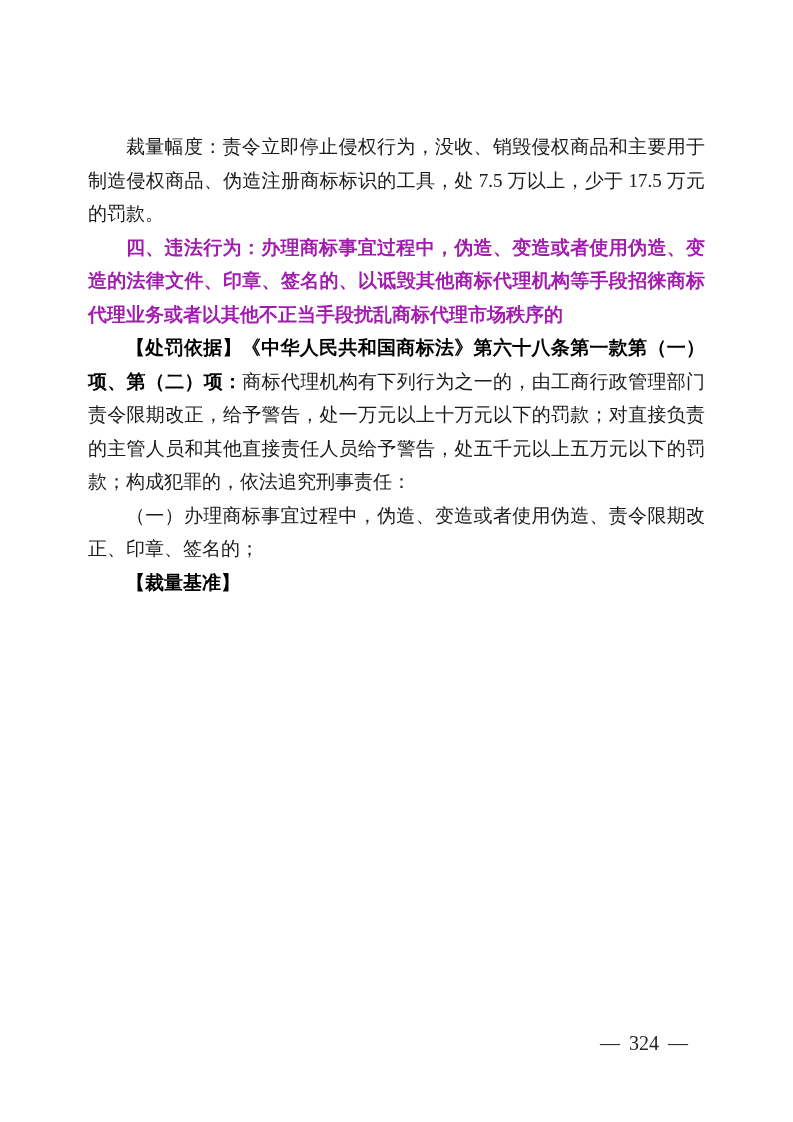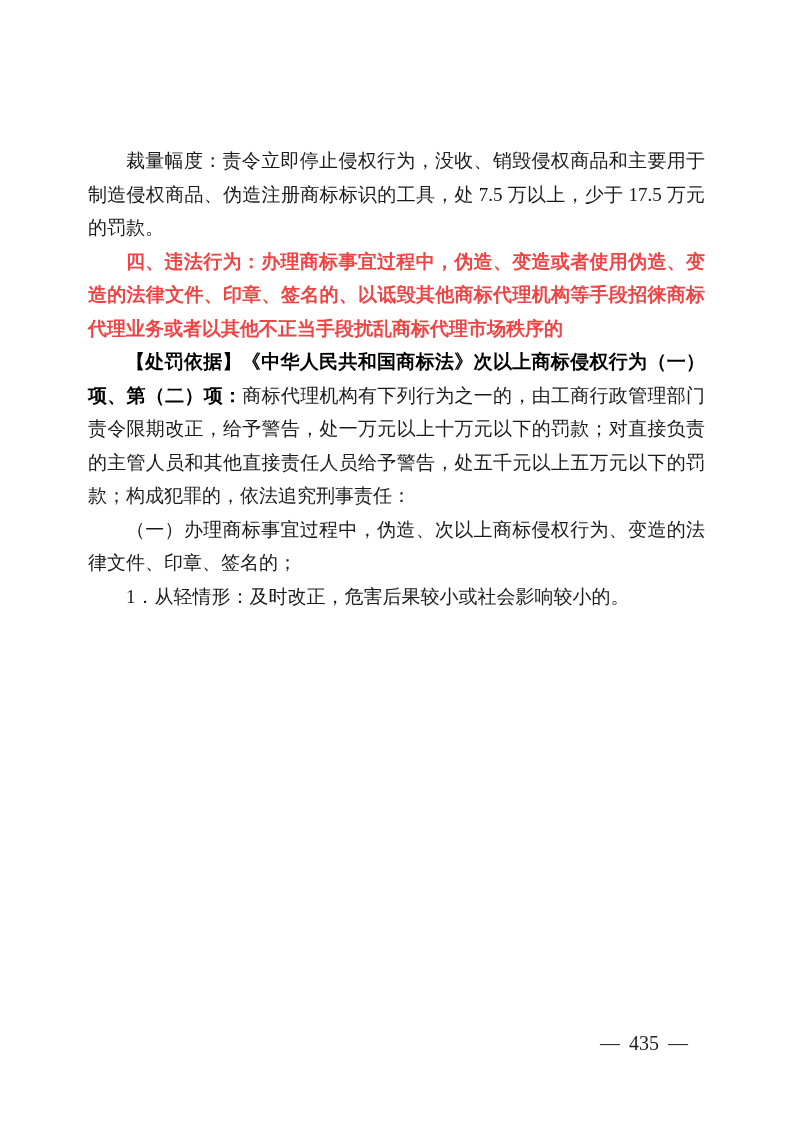--- a/index.html
+++ b/index.html
@@ -12,35 +12,35 @@
     width: 793px;
     height: 1122px;
     background: #ffffff;
     overflow: hidden;
     font-family: "Liberation Serif", "DejaVu Serif", serif;
     color: #1a1a1a;
   }
   .content {
     position: absolute;
     left: 88px;
-    top: 144px;
+    top: 130px;
     width: 617px;
   }
   .para {
     margin: 0;
     font-size: 19px;
     line-height: 33.5px;
     text-align: justify;
     text-indent: 2em;
     word-break: break-all;
   }
   .para.heading-bold {
     font-weight: 700;
     font-family: "Liberation Sans", "DejaVu Sans", sans-serif;
-    color: #ef4444;
+    color: #a21caf;
   }
   .para.bracket-bold {
     font-weight: 700;
     color: #000000;
   }
   .lead-bold {
     font-weight: 700;
     color: #000000;
   }
   .footer {
@@ -62,27 +62,27 @@
 
 <div class="page">
   <div class="content">
 
     <p class="para"><span>裁量幅度：责令立即停止侵权行为，没收、销毁侵权商品和主要用于制造侵权商品、伪造注册商标标识的工具，处 7.5 万以上，少于 17.5 万元的罚款。</span></p>
 
 
 
     <p class="para heading-bold"><span>四、违法行为：办理商标事宜过程中，伪造、变造或者使用伪造、变造的法律文件、印章、签名的、以诋毁其他商标代理机构等手段招徕商标代理业务或者以其他不正当手段扰乱商标代理市场秩序的</span></p>
 
-    <p class="para"><span class="lead-bold">【处罚依据】《中华人民共和国商标法》次以上商标侵权行为（一）项、第（二）项：</span><span>商标代理机构有下列行为之一的，由工商行政管理部门责令限期改正，给予警告，处一万元以上十万元以下的罚款；对直接负责的主管人员和其他直接责任人员给予警告，处五千元以上五万元以下的罚款；构成犯罪的，依法追究刑事责任：</span></p>
+    <p class="para"><span class="lead-bold">【处罚依据】《中华人民共和国商标法》第六十八条第一款第（一）项、第（二）项：</span><span>商标代理机构有下列行为之一的，由工商行政管理部门责令限期改正，给予警告，处一万元以上十万元以下的罚款；对直接负责的主管人员和其他直接责任人员给予警告，处五千元以上五万元以下的罚款；构成犯罪的，依法追究刑事责任：</span></p>
 
-    <p class="para"><span>（一）办理商标事宜过程中，伪造、次以上商标侵权行为、变造的法律文件、印章、签名的；</span></p>
+    <p class="para"><span>（一）办理商标事宜过程中，伪造、变造或者使用伪造、责令限期改正、印章、签名的；</span></p>
 
 
+    <p class="para bracket-bold"><span>【裁量基准】</span></p>
 
-    <p class="para"><span>1．从轻情形：及时改正，危害后果较小或社会影响较小的。</span></p>
 
 
   </div>
 
   <div class="footer">
-    <span class="dash">—</span><span>435</span><span class="dash">—</span>
+    <span class="dash">—</span><span>324</span><span class="dash">—</span>
   </div>
 </div>
 
 </body></html>

